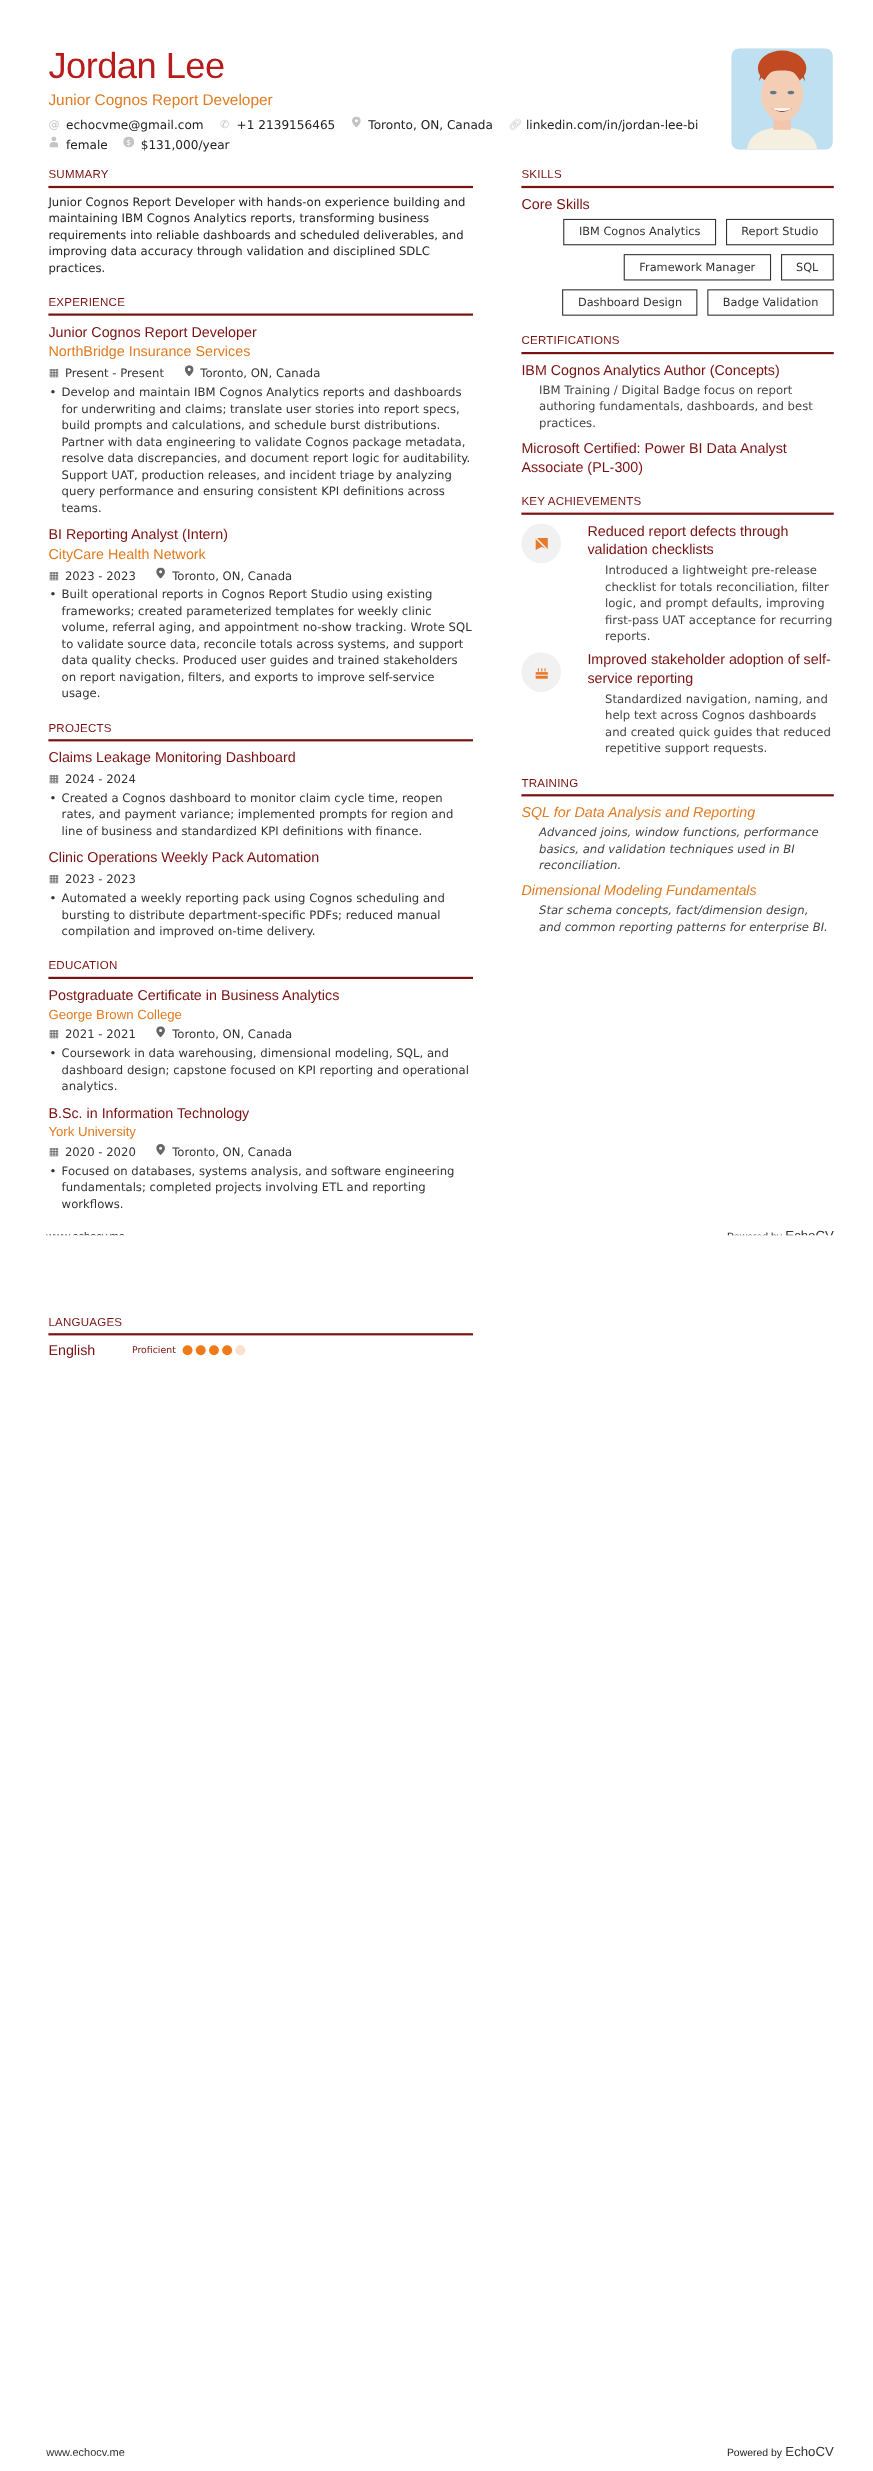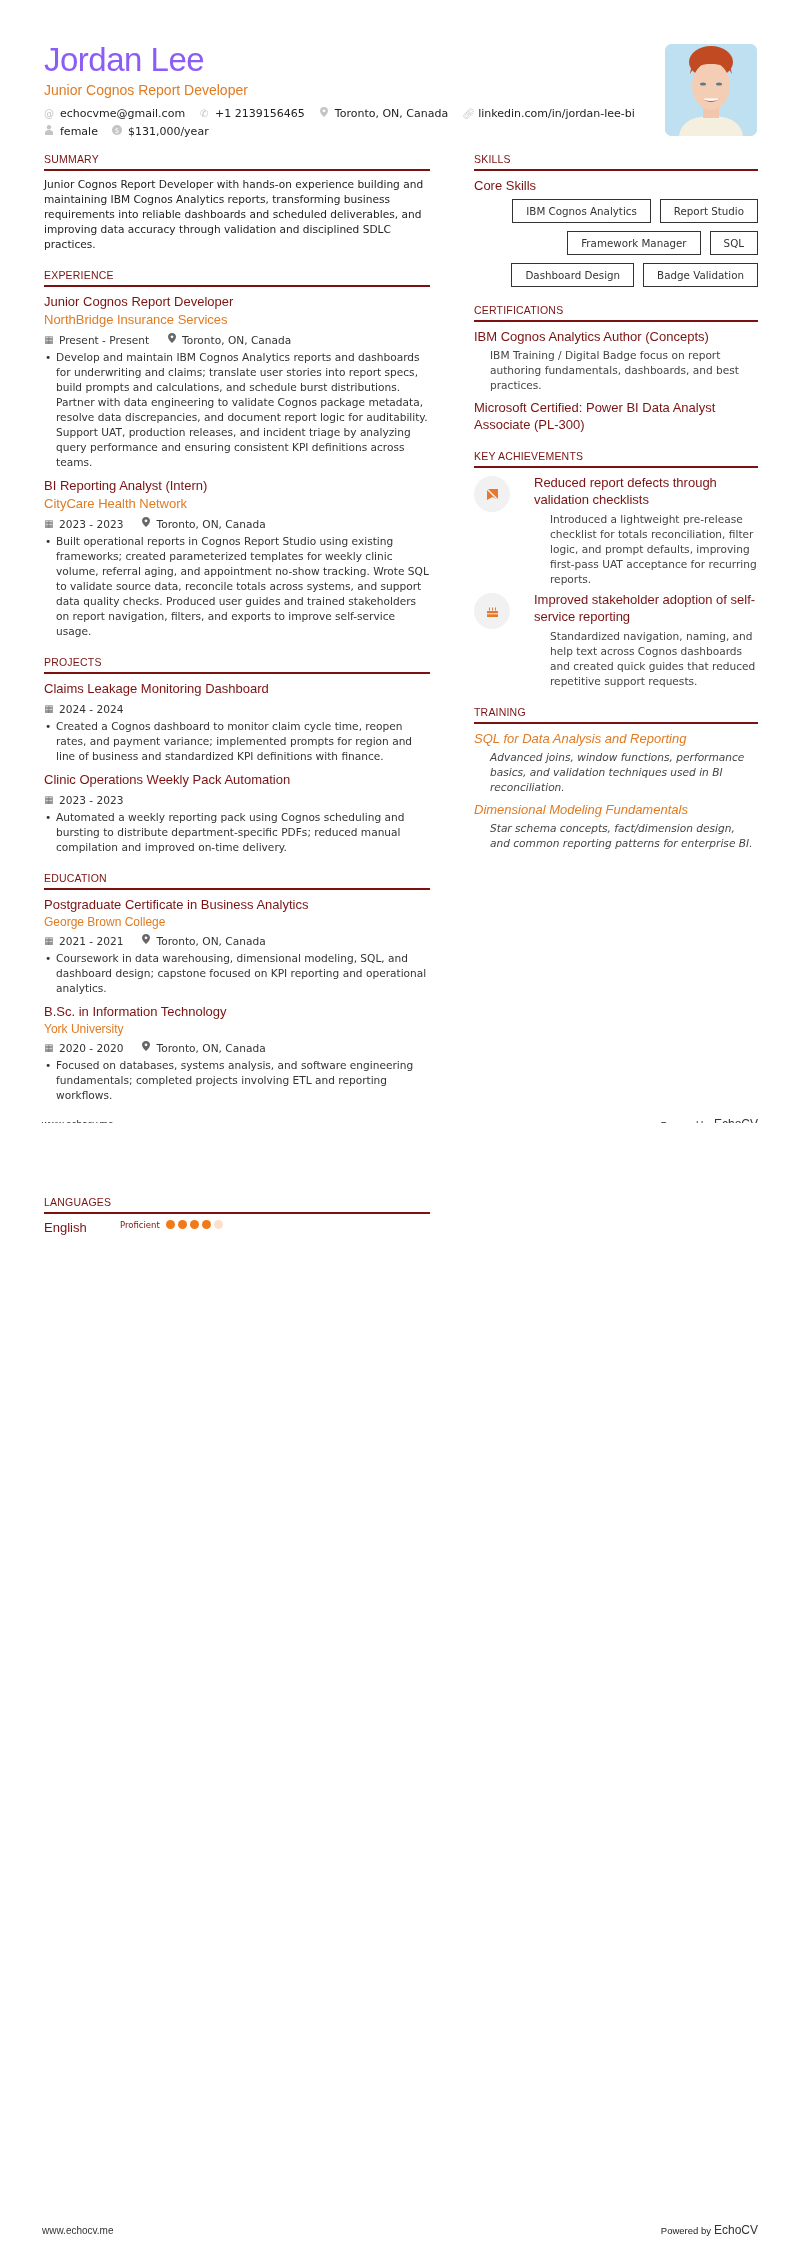--- a/index.html
+++ b/index.html
@@ -3,21 +3,21 @@
 <meta charset="utf-8">
 <style>
   * { box-sizing: border-box; margin: 0; padding: 0; }
   html, body { width: 794px; background: #ffffff; }
   body { font-family: "DejaVu Sans", sans-serif; color: #222; position: relative; height: 2246px; }
   .page { position: absolute; left: 0; width: 794px; background: #fff; }
   .page1 { top: 0; height: 1123px; }
   .page2 { top: 1123px; height: 1123px; }
 
   .header { position: absolute; left: 44px; top: 40px; width: 620px; }
-  .name { font-family: "Liberation Sans", sans-serif; font-size: 33px; color: #8b5cf6; font-weight: normal; line-height: 40px; letter-spacing: -0.5px; }
+  .name { font-family: "Liberation Sans", sans-serif; font-size: 33px; color: #b91c1c; font-weight: normal; line-height: 40px; letter-spacing: -0.5px; }
   .title { font-family: "Liberation Sans", sans-serif; font-size: 14px; color: #e07b22; margin-top: 0px; line-height: 20px; }
   .contacts { margin-top: 5px; font-size: 11px; line-height: 18px; color: #222; }
   .contacts .row { display: flex; gap: 14px; align-items: center; }
   .contacts .item { display: inline-flex; align-items: center; gap: 6px; }
   .ico { color: #c4c4c4; font-size: 10px; width: 10px; text-align: center; display: inline-block; }
 
   .photo { position: absolute; left: 665px; top: 44px; width: 92px; height: 92px; border-radius: 7px; overflow: hidden; background: #bfe0f0; }
 
   .col-left { position: absolute; left: 44px; top: 152px; width: 386px; }
   .col-right { position: absolute; left: 474px; top: 152px; width: 284px; }
@@ -53,21 +53,21 @@
 
   .train-title { font-family: "Liberation Sans", sans-serif; font-size: 13px; color: #e07b22; line-height: 17px; margin-bottom: 3px; }
   .train { margin-bottom: 6px; font-style: italic; }
 
   .footer { position: absolute; left: 42px; width: 716px; display: flex; justify-content: space-between; align-items: baseline; font-family: "Liberation Sans", sans-serif; }
   .footer .url { font-size: 10px; color: #333; }
   .footer .powered { font-size: 9.5px; color: #222; }
   .footer .brand { font-size: 12px; color: #333; margin-left: 3px; }
 
   .lang-section { position: absolute; left: 44px; top: 72px; width: 386px; }
-  .lang-row { display: flex; }
+  .lang-row { display: flex; align-items: center; }
   .lang-name { font-family: "Liberation Sans", sans-serif; font-size: 13px; color: #7a1212; width: 76px; }
   .lang-level { font-size: 8.5px; color: #7a1212; margin-right: 6px; }
   .dots { display: flex; gap: 3px; }
   .dot { width: 9px; height: 9px; border-radius: 50%; background: #f07a1a; }
   .dot.off { background: #fbe0cc; }
 </style>
 </head>
 <body>
 
 <div class="page page1">

